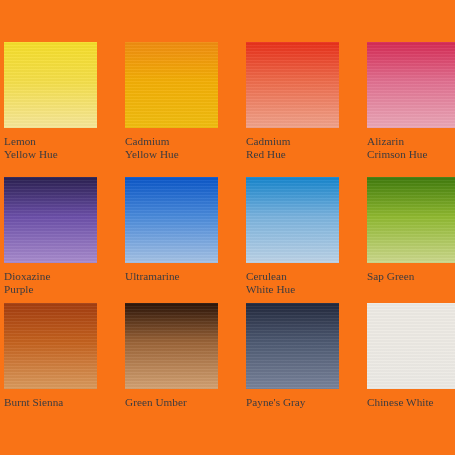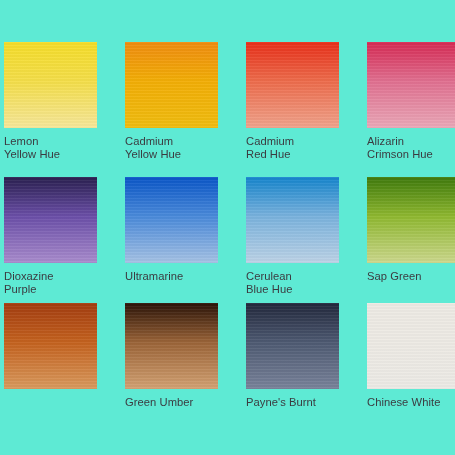--- a/index.html
+++ b/index.html
@@ -58,21 +58,21 @@
   .col-2 { left: 246px; }
   .col-3 { left: 367px; }
   
   .row-0 { top: 42px; }
   .row-1 { top: 177px; }
   .row-2 { top: 303px; }
 </style>
 </head>
 <body>
 
-<div id="chart" style="background: #5eead4;">
+<div id="chart" style="background: #f97316; font-family: Liberation Serif, serif;">
     <div class="swatch-cell col-0 row-0">
       <div class="swatch" style="background-image: linear-gradient(rgb(245, 221, 42) 0%, rgb(244, 222, 74) 46%, rgb(246, 231, 154) 100%);"></div>
       <div class="swatch-label" style="color: rgb(59, 59, 64);">Lemon
 Yellow Hue</div>
     </div>
     <div class="swatch-cell col-1 row-0">
       <div class="swatch" style="background-image: linear-gradient(rgb(239, 140, 16) 0%, rgb(242, 174, 6) 46%, rgb(240, 188, 16) 100%);"></div>
       <div class="swatch-label" style="color: rgb(59, 59, 64);">Cadmium
 Yellow Hue</div>
     </div>
@@ -91,34 +91,35 @@
       <div class="swatch-label" style="color: rgb(59, 59, 64);">Ultramarine</div>
     </div>
     <div class="swatch-cell col-0 row-1">
       <div class="swatch" style="background-image: linear-gradient(rgb(42, 32, 80) 0%, rgb(107, 79, 168) 46%, rgb(169, 140, 205) 100%);"></div>
       <div class="swatch-label" style="color: rgb(59, 59, 64);">Dioxazine
 Purple</div>
     </div>
     <div class="swatch-cell col-2 row-1">
       <div class="swatch" style="background-image: linear-gradient(rgb(21, 133, 205) 0%, rgb(122, 178, 221) 46%, rgb(189, 211, 230) 100%);"></div>
       <div class="swatch-label" style="color: rgb(59, 59, 64);">Cerulean
-Blue Hue</div>
+White Hue</div>
     </div>
     <div class="swatch-cell col-3 row-1">
       <div class="swatch" style="background-image: linear-gradient(rgb(63, 122, 12) 0%, rgb(143, 184, 48) 46%, rgb(204, 216, 141) 100%);"></div>
       <div class="swatch-label" style="color: rgb(59, 59, 64);">Sap Green</div>
     </div>
     <div class="swatch-cell col-0 row-2">
       <div class="swatch" style="background-image: linear-gradient(rgb(163, 61, 16) 0%, rgb(196, 98, 31) 46%, rgb(217, 154, 94) 100%);"></div>
+      <div class="swatch-label" style="color: rgb(59, 59, 64);">Burnt Sienna</div>
     </div>
     <div class="swatch-cell col-1 row-2">
       <div class="swatch" style="background-image: linear-gradient(rgb(43, 20, 8) 0%, rgb(155, 100, 56) 46%, rgb(211, 162, 115) 100%);"></div>
       <div class="swatch-label" style="color: rgb(59, 59, 64);">Green Umber</div>
     </div>
     <div class="swatch-cell col-2 row-2">
       <div class="swatch" style="background-image: linear-gradient(rgb(34, 40, 60) 0%, rgb(78, 90, 114) 46%, rgb(121, 131, 154) 100%);"></div>
-      <div class="swatch-label" style="color: rgb(59, 59, 64);">Payne's Burnt</div>
+      <div class="swatch-label" style="color: rgb(59, 59, 64);">Payne's Gray</div>
     </div>
     <div class="swatch-cell col-3 row-2">
       <div class="swatch" style="background-image: linear-gradient(rgb(237, 234, 228) 0%, rgb(237, 234, 228) 46%, rgb(236, 234, 229) 100%);"></div>
       <div class="swatch-label" style="color: rgb(59, 59, 64);">Chinese White</div>
     </div>
   </div>
 
 </body></html>

